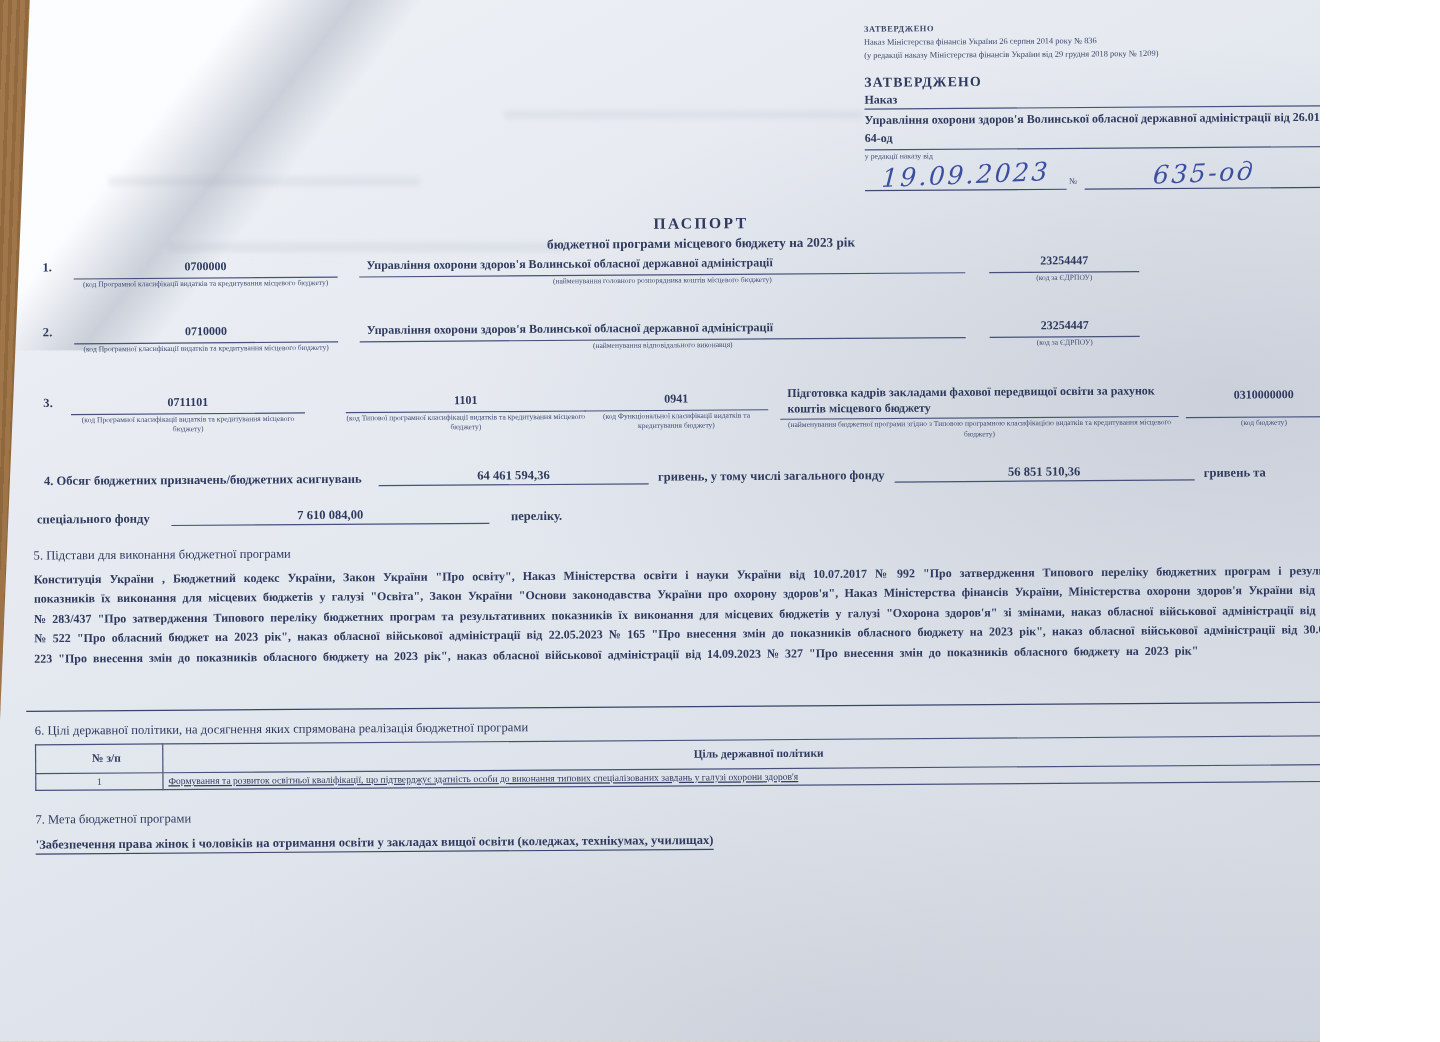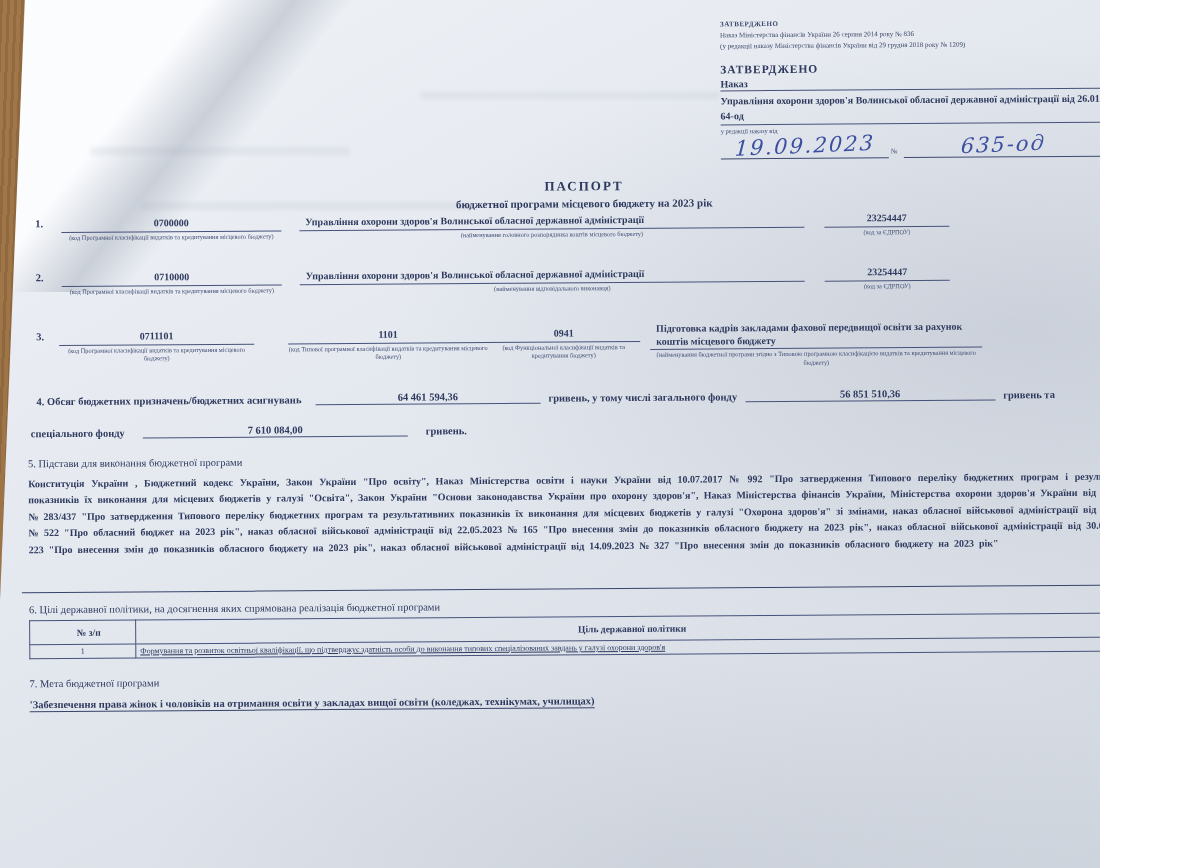--- a/index.html
+++ b/index.html
@@ -157,33 +157,37 @@
           <div class="lab">(код Типової програмної класифікації видатків та кредитування місцевого бюджету)</div>
         </div>
         <div class="fld" style="left:487px; top:0; width:153px;">
           <div class="val">0941</div>
           <div class="lab">(код Функціональної класифікації видатків та кредитування бюджету)</div>
         </div>
         <div class="fld" style="left:650px; top:-4px; width:332px;">
           <div class="val left" style="text-align:left;">Підготовка кадрів закладами фахової передвищої освіти за рахунок коштів місцевого бюджету</div>
           <div class="lab">(найменування бюджетної програми згідно з Типовою програмною класифікацією видатків та кредитування місцевого бюджету)</div>
         </div>
+        <div class="fld" style="left:988px; top:0; width:130px;">
+          <div class="val" style="padding-bottom:10px;">0310000000</div>
+          <div class="lab">(код бюджету)</div>
+        </div>
       </div>
 
       <div class="abs s4row" style="left:36px; top:394px; width:1130px;">
         <span>4. Обсяг бюджетних призначень/бюджетних асигнувань</span>
         <span class="s4val" style="width:225px; margin-left:14px;">64 461 594,36</span>
         <span class="gap">гривень, у тому числі загального фонду</span>
         <span class="s4val" style="width:250px;">56 851 510,36</span>
         <span class="gap">гривень та</span>
       </div>
       <div class="abs s4row" style="left:30px; top:426px; width:700px;">
         <span>спеціального фонду</span>
         <span class="s4val" style="width:265px; margin-left:18px;">7 610 084,00</span>
-        <span class="gap" style="padding-left:18px;">гривень.</span>
+        <span class="gap" style="padding-left:18px;">переліку.</span>
       </div>
 
       <div class="abs s5-head" style="left:27px; top:458px;">5. Підстави для виконання бюджетної програми</div>
       <div class="abs s5-body" style="left:27px; top:476px; width:1118px;">Конституція України , Бюджетний кодекс України,  Закон України "Про освіту", Наказ Міністерства освіти і науки України від 10.07.2017  № 992 "Про затвердження Типового переліку бюджетних програм і результативних показників їх виконання для місцевих бюджетів у галузі "Освіта", Закон України "Основи законодавства України про охорону здоров'я", Наказ Міністерства фінансів України, Міністерства охорони здоров'я України від 26.05.2010 № 283/437 "Про затвердження Типового переліку бюджетних програм та результативних показників їх виконання для місцевих бюджетів у галузі "Охорона здоров'я" зі змінами, наказ обласної військової адміністрації від 14.12.2022 № 522 "Про обласний бюджет на 2023 рік",  наказ обласної військової адміністрації від 22.05.2023 № 165 "Про внесення змін до показників обласного бюджету на 2023 рік", наказ обласної військової адміністрації від 30.06.2023 № 223 "Про внесення змін до показників обласного бюджету на 2023 рік", наказ обласної військової адміністрації від 14.09.2023 № 327 "Про внесення змін до показників обласного бюджету на 2023 рік"</div>
       <div class="abs s5-rule" style="left:20px; top:592px; width:1135px;"></div>
 
       <div class="abs s6-head" style="left:27px; top:604px;">6. Цілі державної політики, на досягнення яких спрямована реалізація бюджетної програми</div>
       <table class="goals abs" style="left:27px; top:620px;">
         <tbody>
             <tr>

